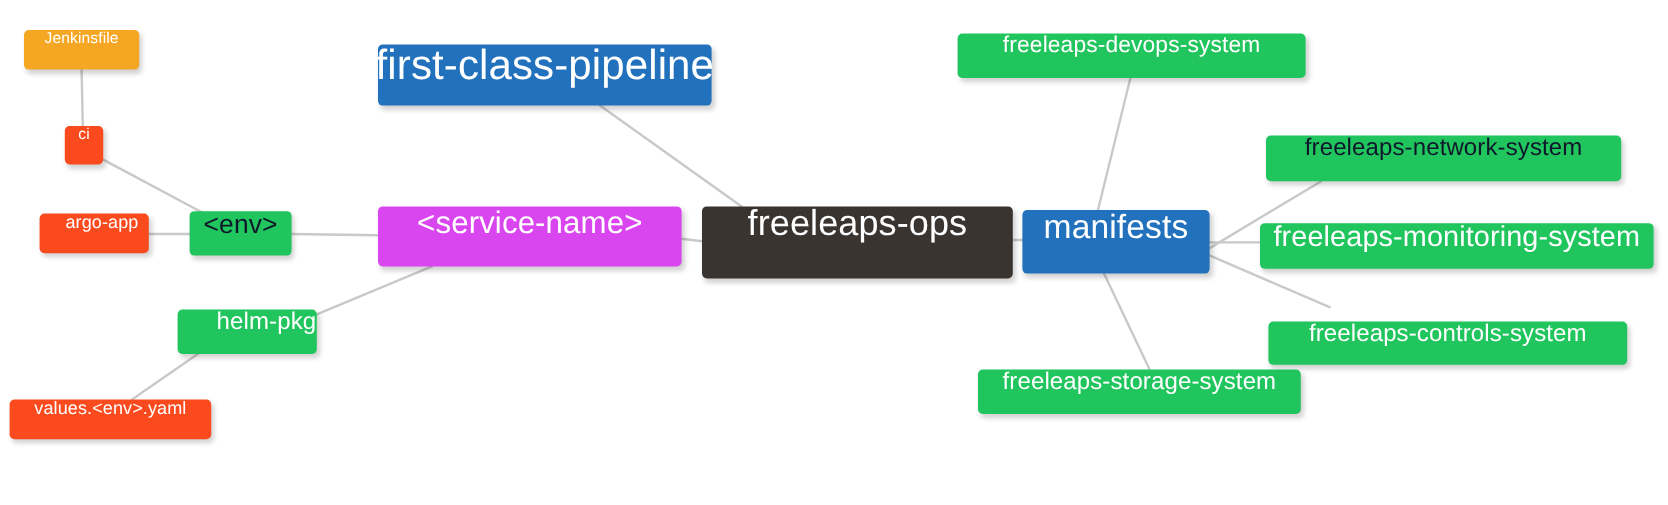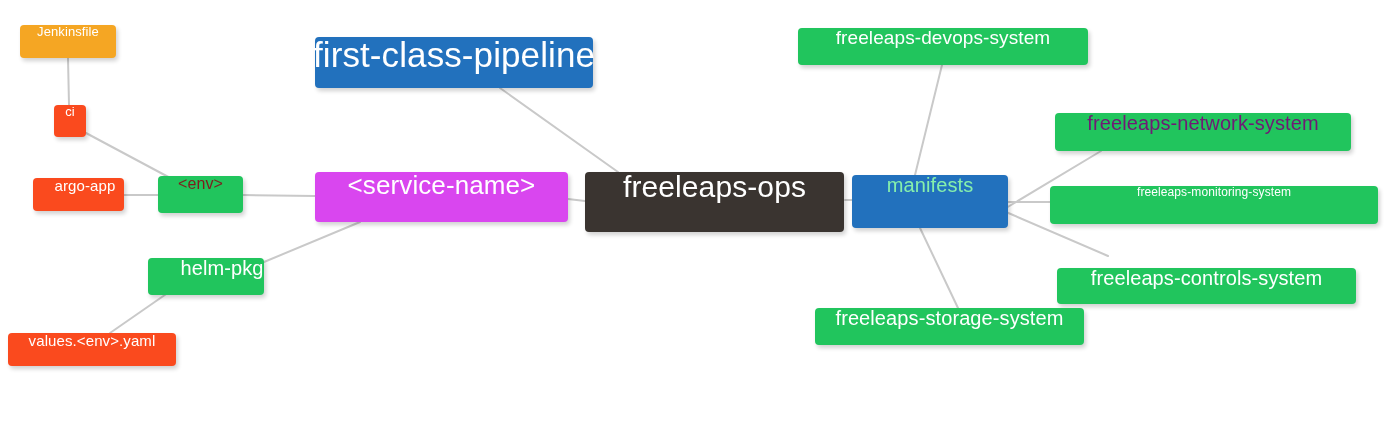--- a/index.html
+++ b/index.html
@@ -64,48 +64,48 @@
   <div id="node-layer">
       <div class="node" style="left: 20px; top: 25px; width: 96px; height: 33px; background: rgb(245, 166, 35); color: rgb(255, 255, 255); font-size: 13px;">
         <span class="node-label">Jenkinsfile</span>
       </div>
       <div class="node" style="left: 54px; top: 105px; width: 32px; height: 32px; background: rgb(250, 74, 30); color: rgb(255, 255, 255); font-size: 13px;">
         <span class="node-label">ci</span>
       </div>
       <div class="node" style="left: 33px; top: 178px; width: 91px; height: 33px; background: rgb(250, 74, 30); color: rgb(255, 255, 255); font-size: 15px; padding-left: 13px;">
         <span class="node-label">argo-app</span>
       </div>
-      <div class="node" style="left: 158px; top: 176px; width: 85px; height: 37px; background: rgb(33, 197, 93); color: #7f1d1d; font-size: 16px;">
+      <div class="node" style="left: 158px; top: 176px; width: 85px; height: 37px; background: rgb(33, 197, 93); color: #0f172a; font-size: 22px;">
         <span class="node-label">&lt;env&gt;</span>
       </div>
       <div class="node" style="left: 148px; top: 258px; width: 116px; height: 37px; background: rgb(33, 197, 93); color: rgb(255, 255, 255); font-size: 20px; padding-left: 32px;">
         <span class="node-label">helm-pkg</span>
       </div>
       <div class="node" style="left: 8px; top: 333px; width: 168px; height: 33px; background: rgb(250, 74, 30); color: rgb(255, 255, 255); font-size: 15px;">
         <span class="node-label">values.&lt;env&gt;.yaml</span>
       </div>
       <div class="node" style="left: 315px; top: 37px; width: 278px; height: 51px; background: rgb(34, 113, 189); color: rgb(255, 255, 255); font-size: 35px;">
         <span class="node-label">first-class-pipeline</span>
       </div>
       <div class="node" style="left: 315px; top: 172px; width: 253px; height: 50px; background: #d946ef; color: rgb(255, 255, 255); font-size: 26px;">
         <span class="node-label">&lt;service-name&gt;</span>
       </div>
       <div class="node" style="left: 585px; top: 172px; width: 259px; height: 60px; background: rgb(58, 52, 48); color: rgb(255, 255, 255); font-size: 30px;">
         <span class="node-label">freeleaps-ops</span>
       </div>
-      <div class="node" style="left: 852px; top: 175px; width: 156px; height: 53px; background: rgb(34, 113, 189); color: #86efac; font-size: 20px;">
+      <div class="node" style="left: 852px; top: 175px; width: 156px; height: 53px; background: rgb(34, 113, 189); color: #ffffff; font-size: 28px;">
         <span class="node-label">manifests</span>
       </div>
       <div class="node" style="left: 798px; top: 28px; width: 290px; height: 37px; background: rgb(33, 197, 93); color: rgb(255, 255, 255); font-size: 19px;">
         <span class="node-label">freeleaps-devops-system</span>
       </div>
-      <div class="node" style="left: 1055px; top: 113px; width: 296px; height: 38px; background: rgb(33, 197, 93); color: #701a75; font-size: 20px;">
+      <div class="node" style="left: 1055px; top: 113px; width: 296px; height: 38px; background: rgb(33, 197, 93); color: #0f172a; font-size: 20px;">
         <span class="node-label">freeleaps-network-system</span>
       </div>
-      <div class="node" style="left: 1050px; top: 186px; width: 328px; height: 38px; background: rgb(33, 197, 93); color: rgb(255, 255, 255); font-size: 12px;">
+      <div class="node" style="left: 1050px; top: 186px; width: 328px; height: 38px; background: rgb(33, 197, 93); color: rgb(255, 255, 255); font-size: 24px;">
         <span class="node-label">freeleaps-monitoring-system</span>
       </div>
       <div class="node" style="left: 1057px; top: 256px; width: 299px; height: 36px; background: rgb(33, 197, 93); color: rgb(255, 255, 255); font-size: 20px; margin-top: 12px;">
         <span class="node-label">freeleaps-controls-system</span>
       </div>
       <div class="node" style="left: 815px; top: 308px; width: 269px; height: 37px; background: rgb(33, 197, 93); color: rgb(255, 255, 255); font-size: 20px;">
         <span class="node-label">freeleaps-storage-system</span>
       </div>
     </div>
 </div>

